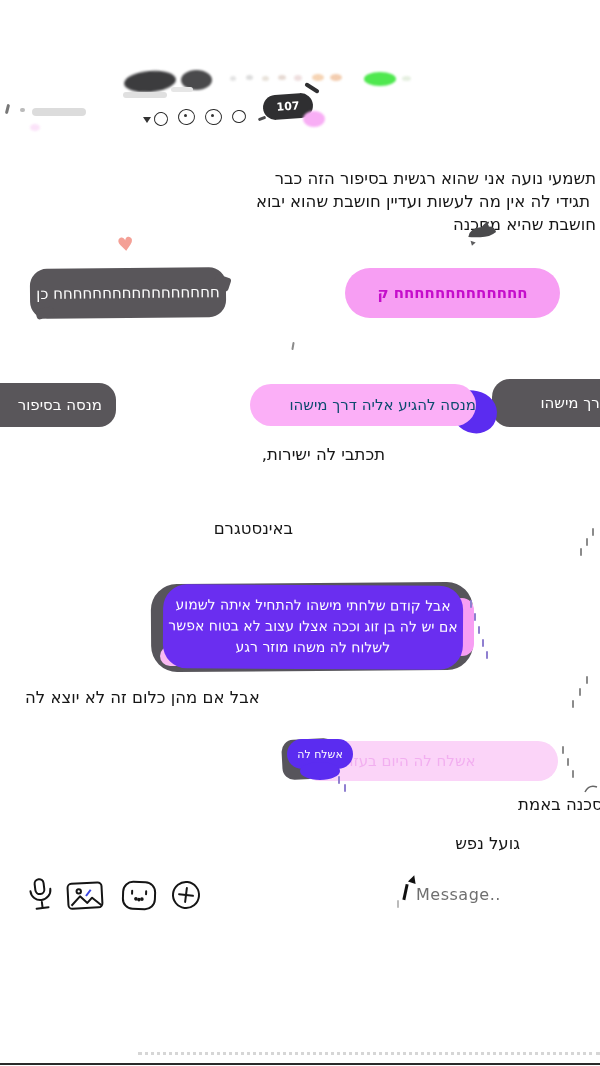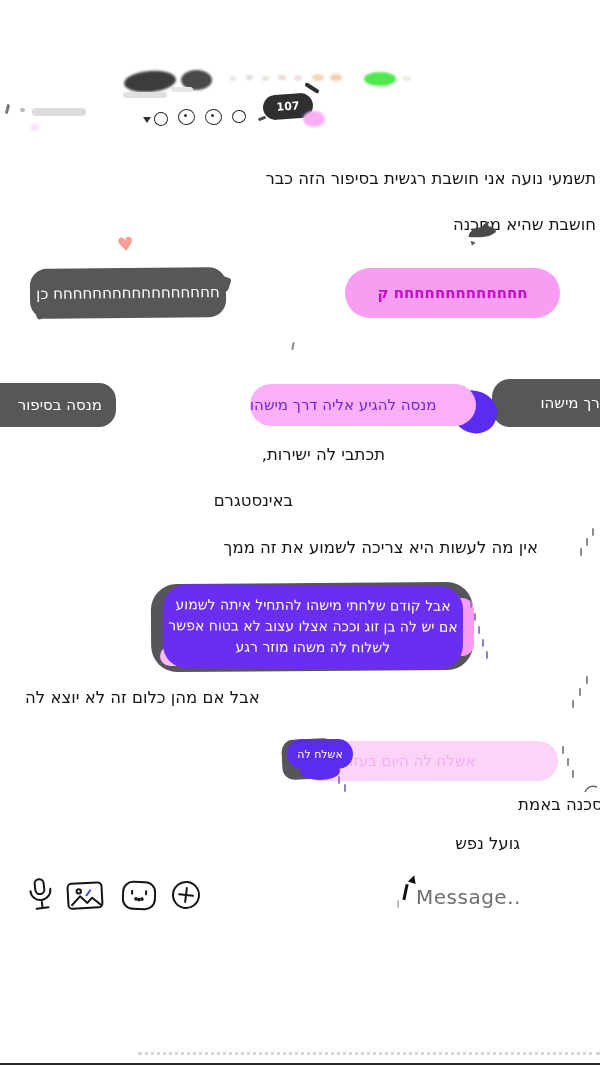--- a/index.html
+++ b/index.html
@@ -50,21 +50,22 @@
   <div class="abs icon-circle" style="left:205px;top:109px;width:17px;height:16px;transform:rotate(5deg);"></div>
   <div class="abs icon-circle" style="left:232px;top:110px;width:14px;height:13px;transform:rotate(-10deg);"></div>
   <div class="abs" style="left:184px;top:114px;width:3px;height:3px;background:#333;border-radius:50%;"></div>
   <div class="abs" style="left:211px;top:114px;width:3px;height:3px;background:#333;border-radius:50%;"></div>
   <div class="abs smudge" style="left:303px;top:111px;width:22px;height:16px;background:#f8aef5;"></div>
   <div class="abs smudge" style="left:30px;top:124px;width:10px;height:7px;background:#fbe3f9;"></div>
   <div class="abs" style="left:6px;top:104px;width:3px;height:10px;background:#777;border-radius:2px;transform:rotate(14deg);"></div>
   <div class="abs" style="left:20px;top:108px;width:5px;height:4px;background:#bbb;border-radius:2px;"></div>
   <div class="abs" style="left:32px;top:108px;width:54px;height:8px;background:#dcdcdc;border-radius:4px;filter:blur(.5px);"></div>
 
-  <div class="abs he txtmsg" style="right:4px;top:168px;text-align:right;">תשמעי נועה אני חושבת רגשית בסיפור הזה כבר</div>
+  <div class="abs he txtmsg" style="right:4px;top:168px;text-align:right;">תשמעי נועה אני שהוא רגשית בסיפור הזה כבר</div>
+  <div class="abs he txtmsg" style="right:10px;top:191px;text-align:right;">תגידי לה אין מה לעשות ועדיין חושבת שהוא יבוא</div>
   <div class="abs he txtmsg" style="right:4px;top:214px;text-align:left;">חושבת שהיא מסכנה</div>
 
   <div class="abs" style="left:464px;top:218px;transform:rotate(-4deg);">
     <svg width="36" height="28" viewBox="0 0 36 28">
       <path d="M4 18 q2-9 14-9 q3-4 8-5 l-2 5 q7 0 8 6 q-7 5-17 4 q-6 0-11-1 z" fill="#4a4a4c"></path>
       <circle cx="26" cy="7" r="1.4" fill="#fff"></circle>
       <path d="M6 22 l5 2 -4 3 z" fill="#5d5d5f"></path>
     </svg>
   </div>
 
@@ -86,28 +87,27 @@
 
   <div class="abs bubble bubble-dark he" style="left:-52px;top:383px;width:168px;height:44px;border-radius:17px;justify-content:flex-start;
               padding-right:14px;font-size:15px;">
     <span>מנסה בסיפור</span>
   </div>
   <div class="abs bubble bubble-dark he" style="left:492px;top:379px;width:132px;height:48px;border-radius:18px;justify-content:flex-start;
               padding-right:16px;font-size:15px;z-index:1;">
     <span>דרך מישהו</span>
   </div>
   <div class="abs" style="left:451px;top:391px;width:46px;height:42px;background:#5b2cf0;border-radius:45% 55% 50% 60%;transform:rotate(10deg);z-index:2;"></div>
-  <div class="abs bubble he" style="left:250px;top:384px;width:226px;height:42px;border-radius:21px;justify-content:flex-end;
-              background:#fbaff7;color:#6d28d9;font-size:15px;z-index:3;">
+  <div class="abs bubble he" style="left:250px;top:384px;width:226px;height:42px;border-radius:21px;justify-content:flex-start;
+              background:#fbaff7;color:#0c4a6e;font-size:15px;z-index:3;">
     <span>מנסה להגיע אליה דרך מישהו</span>
   </div>
 
   <div class="abs he txtmsg" style="right:215px;top:444px;text-align:right;">תכתבי לה ישירות,</div>
-  <div class="abs he txtmsg" style="right:307px;top:490px;text-align:center;">באינסטגרם</div>
-  <div class="abs he txtmsg" style="right:62px;top:537px;text-align:right;">אין מה לעשות היא צריכה לשמוע את זה ממך</div>
+  <div class="abs he txtmsg" style="right:307px;top:518px;text-align:center;">באינסטגרם</div>
   <div class="abs mark" style="left:592px;top:528px;"></div>
   <div class="abs mark" style="left:586px;top:538px;"></div>
   <div class="abs mark" style="left:580px;top:548px;"></div>
 
   <div class="abs" style="left:151px;top:583px;width:322px;height:88px;background:#57555b;border-radius:26px;transform:rotate(-0.4deg);"></div>
   <div class="abs" style="left:450px;top:598px;width:24px;height:58px;background:#f79ef3;border-radius:12px;"></div>
   <div class="abs" style="left:160px;top:646px;width:70px;height:20px;background:#f9b9f2;border-radius:10px;filter:blur(.5px);"></div>
   <div class="abs he" style="left:163px;top:585px;width:300px;height:84px;background:#6a2ef0;border-radius:24px;
               color:#fff;font-size:14px;line-height:21px;text-align:center;padding-top:10px;box-sizing:border-box;transform:rotate(0.3deg);">
     <div>אבל קודם שלחתי מישהו להתחיל איתה לשמוע</div>
@@ -179,18 +179,18 @@
     <svg width="36" height="34" viewBox="0 0 36 34" fill="none" stroke="#151515" stroke-width="2" stroke-linecap="round">
       <circle cx="18" cy="17" r="13"></circle>
       <path d="M18 10 v14"></path>
         <path d="M11 17 h14"></path>
     </svg>
   </div>
 
   <div class="abs" style="left:404px;top:884px;width:2.5px;height:16px;background:#111;transform:rotate(12deg);"></div>
   <div class="abs" style="left:409px;top:875px;width:0;height:0;border-left:4px solid transparent;border-right:4px solid transparent;border-bottom:8px solid #111;transform:rotate(18deg);"></div>
   <div class="abs mark" style="left:397px;top:900px;background:#bbb;"></div>
-  <div class="abs" style="left:416px;top:885px;font-size:20px;color:#6f6f6f;letter-spacing:.5px;">Message..</div>
+  <div class="abs" style="left:416px;top:885px;font-size:16px;color:#6f6f6f;letter-spacing:.5px;">Message..</div>
 
   <div class="abs" style="left:138px;top:1052px;width:462px;border-top:3px dotted #d6d6d6;"></div>
   <div class="abs" style="left:0;top:1063px;width:600px;height:2px;background:#2a2a2a;"></div>
 
 </div>
 
 </body></html>

